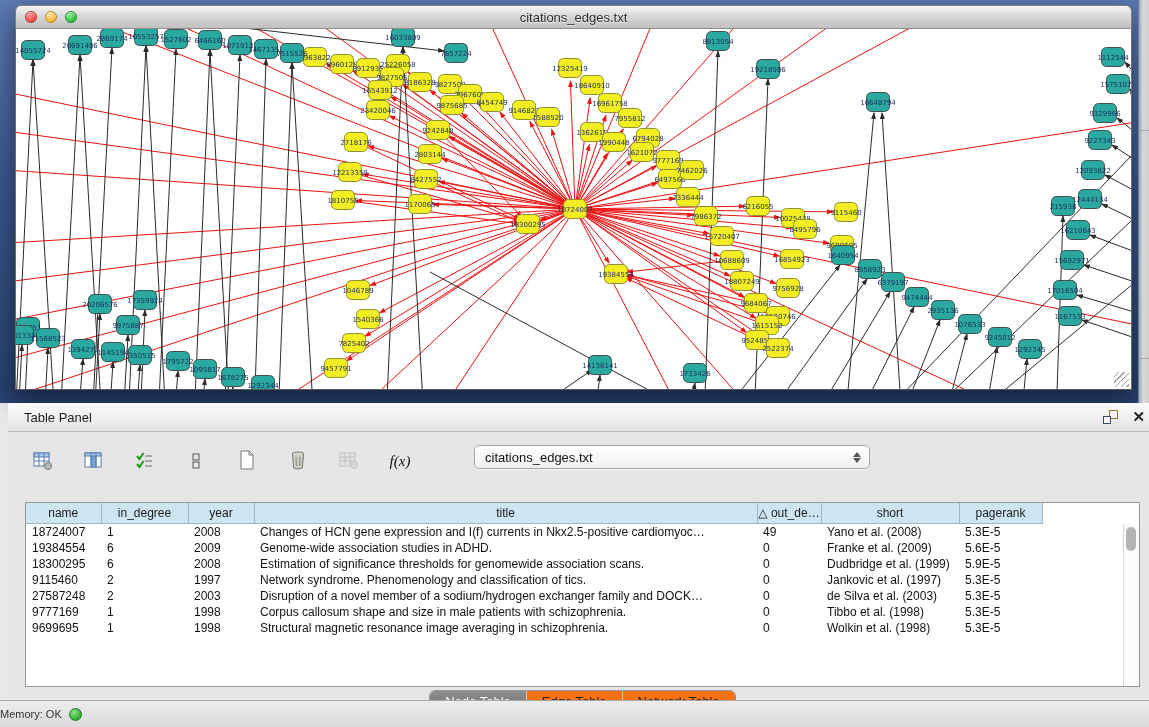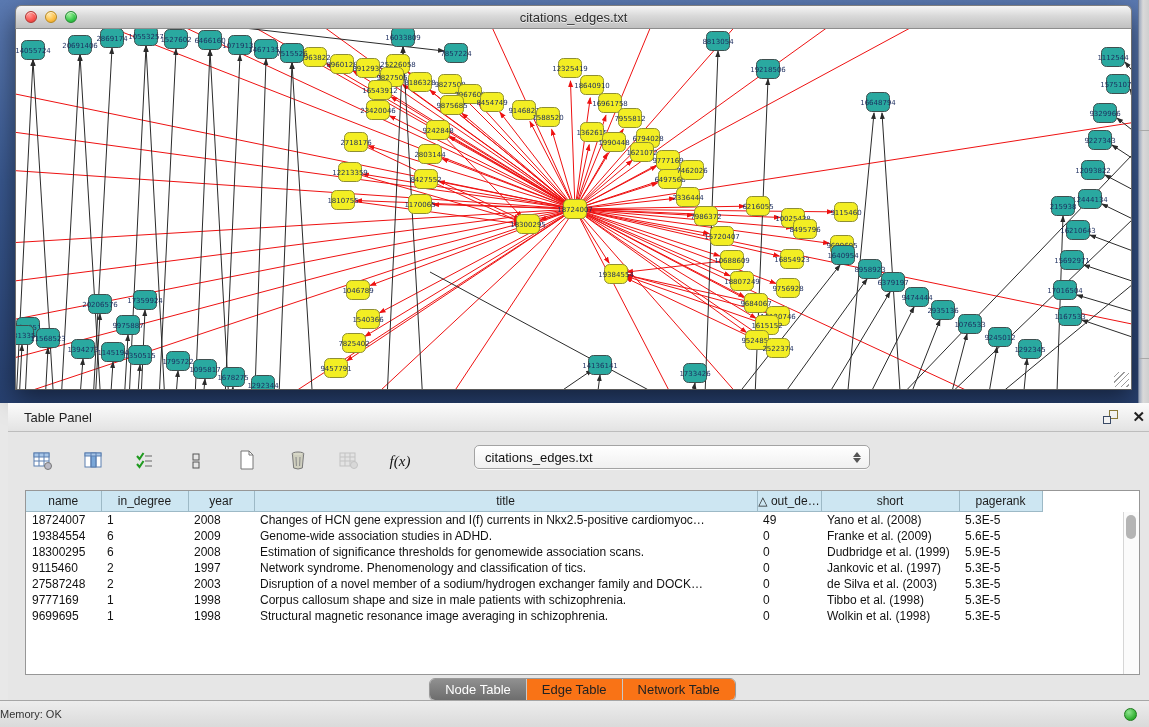--- a/index.html
+++ b/index.html
@@ -53,36 +53,36 @@
   .tbtn.dis{opacity:.45;}
   .fx{font-family:"Liberation Serif",serif;font-style:italic;font-size:15px;color:#111;}
   .combo{margin-left:36px;width:396px;height:24px;border:1px solid #a3a3a3;border-radius:5px;
     background:linear-gradient(180deg,#ffffff,#f0f0f0);display:flex;align-items:center;
     padding:0 8px 0 10px;box-sizing:border-box;box-shadow:0 1px 0 rgba(255,255,255,.8);}
   .combo .val{font-size:13px;color:#111;flex:1;}
   .combo .arrows{display:flex;flex-direction:column;gap:1px;align-items:center;}
   .combo .arrows b{width:0;height:0;border-left:4px solid transparent;border-right:4px solid transparent;display:block;}
   .combo .arrows .up{border-bottom:5px solid #555;}
   .combo .arrows .dn{border-top:5px solid #555;}
-  .tablewrap{margin:8px 17px 0 17px;height:183px;background:#fff;border:1px solid #979797;position:relative;overflow:hidden;}
+  .tablewrap{margin:20px 17px 0 17px;height:183px;background:#fff;border:1px solid #979797;position:relative;overflow:hidden;}
   table{border-collapse:collapse;table-layout:fixed;width:1016px;}
   th{height:20px;background:#cde6f2;border-right:1px solid #9db9c6;border-bottom:1px solid #9db9c6;
      font-weight:normal;font-size:12px;color:#1c1c1c;text-align:center;padding:0;overflow:hidden;white-space:nowrap;}
   td{height:16px;font-size:12px;color:#111;padding:0 4px 0 6px;white-space:nowrap;overflow:hidden;}
   .vscroll{position:absolute;top:21px;right:0;bottom:0;width:15px;background:#fbfbfb;border-left:1px solid #d6d6d6;}
   .vthumb{position:absolute;top:3px;left:2px;width:10px;height:24px;border-radius:5px;background:#b4b4b4;}
   .tabsrow{height:29px;display:flex;justify-content:center;align-items:center;}
   .tabgroup{display:flex;border:1px solid #999;border-radius:6px;overflow:hidden;background:#fff;box-shadow:0 1px 1px rgba(0,0,0,.15);}
   .tab{border:none;background:#f97316;color:#222;font-size:13px;font-family:"Liberation Sans",sans-serif;
        padding:3px 15px;border-left:1px solid #c9c9c9;}
   .tab:first-child{border-left:none;}
   .tab.active{background:linear-gradient(180deg,#909090,#6d6d6d);color:#fff;}
   .statusbar{position:absolute;left:0;bottom:0;width:1149px;height:27px;box-sizing:border-box;
     border-top:1px solid #a6a6a6;background:linear-gradient(180deg,#ededed,#dadada);
-    display:flex;align-items:center;justify-content:space-between;padding-right:12px;gap:7px;}
+    display:flex;align-items:center;justify-content:flex-start;padding-right:12px;gap:7px;}
   .mem{font-size:11px;color:#333;}
   .memdot{width:13px;height:13px;border-radius:50%;border:1px solid #1f7a1f;box-sizing:border-box;
     background:radial-gradient(circle at 35% 30%,#8fe58f,#2fae2f 70%);}
 </style>
 </head>
 <body>
 
 <div class="desktop">
   <div class="net-window">
     <div class="titlebar">

